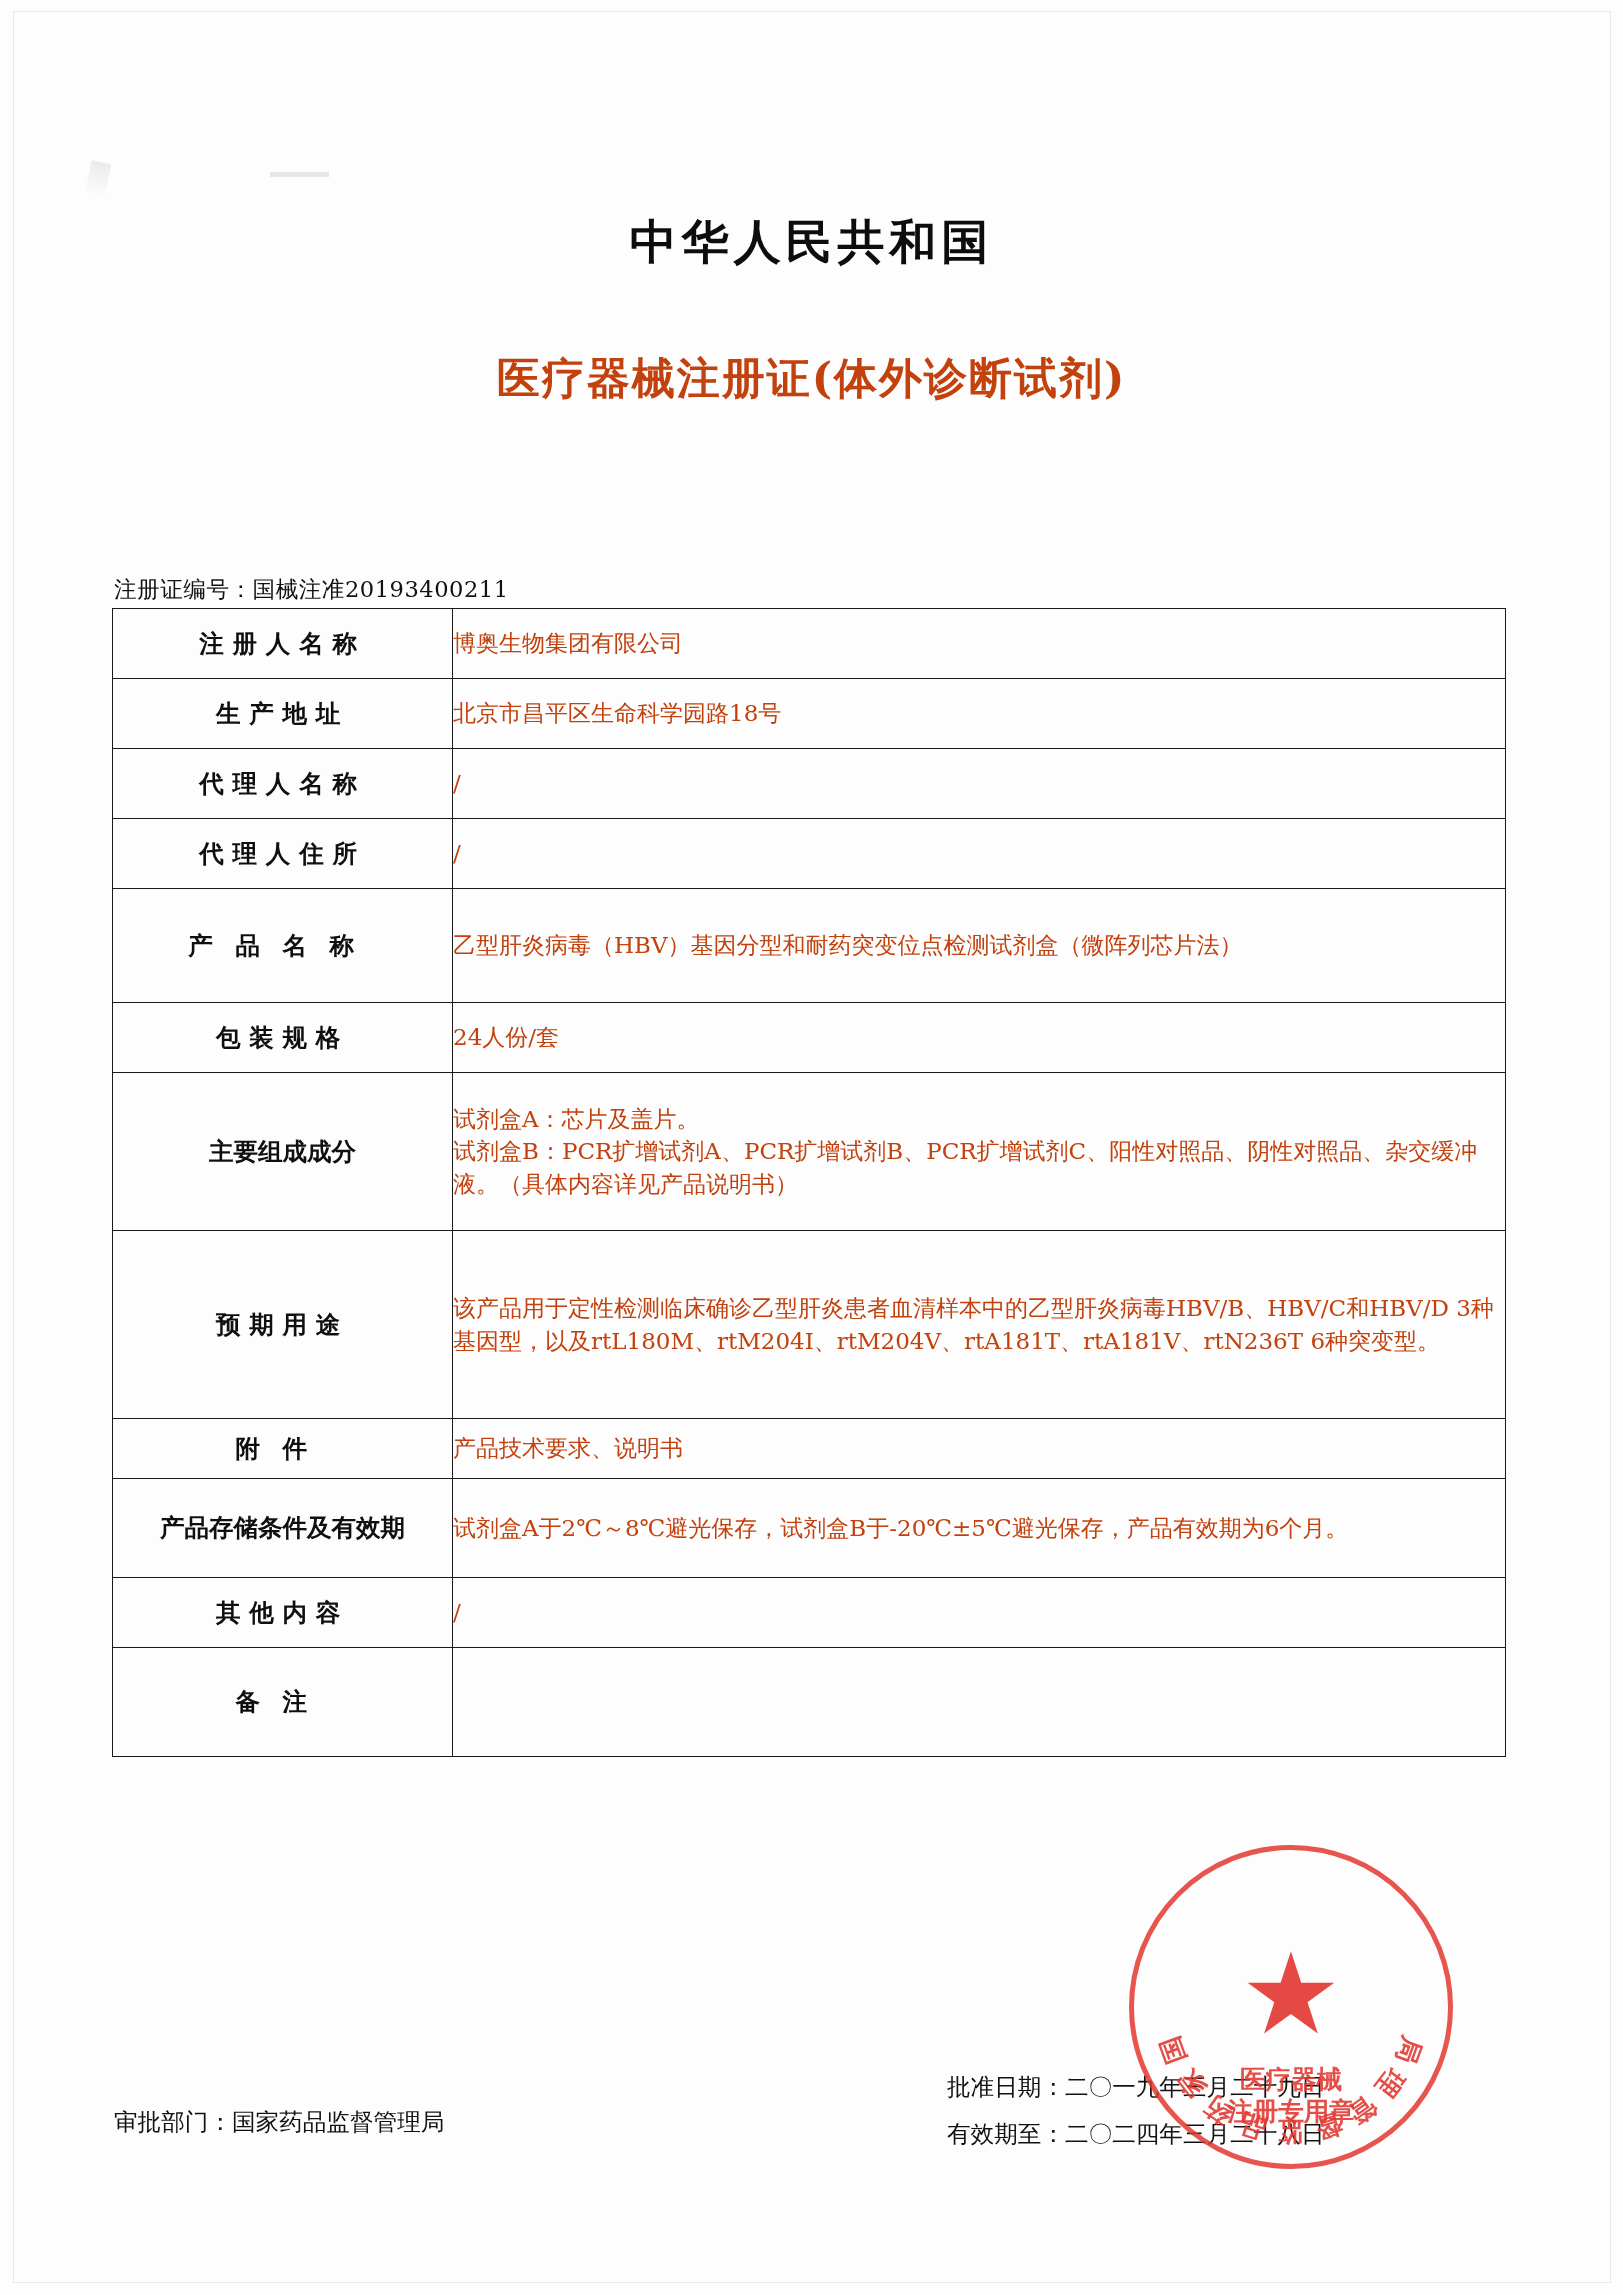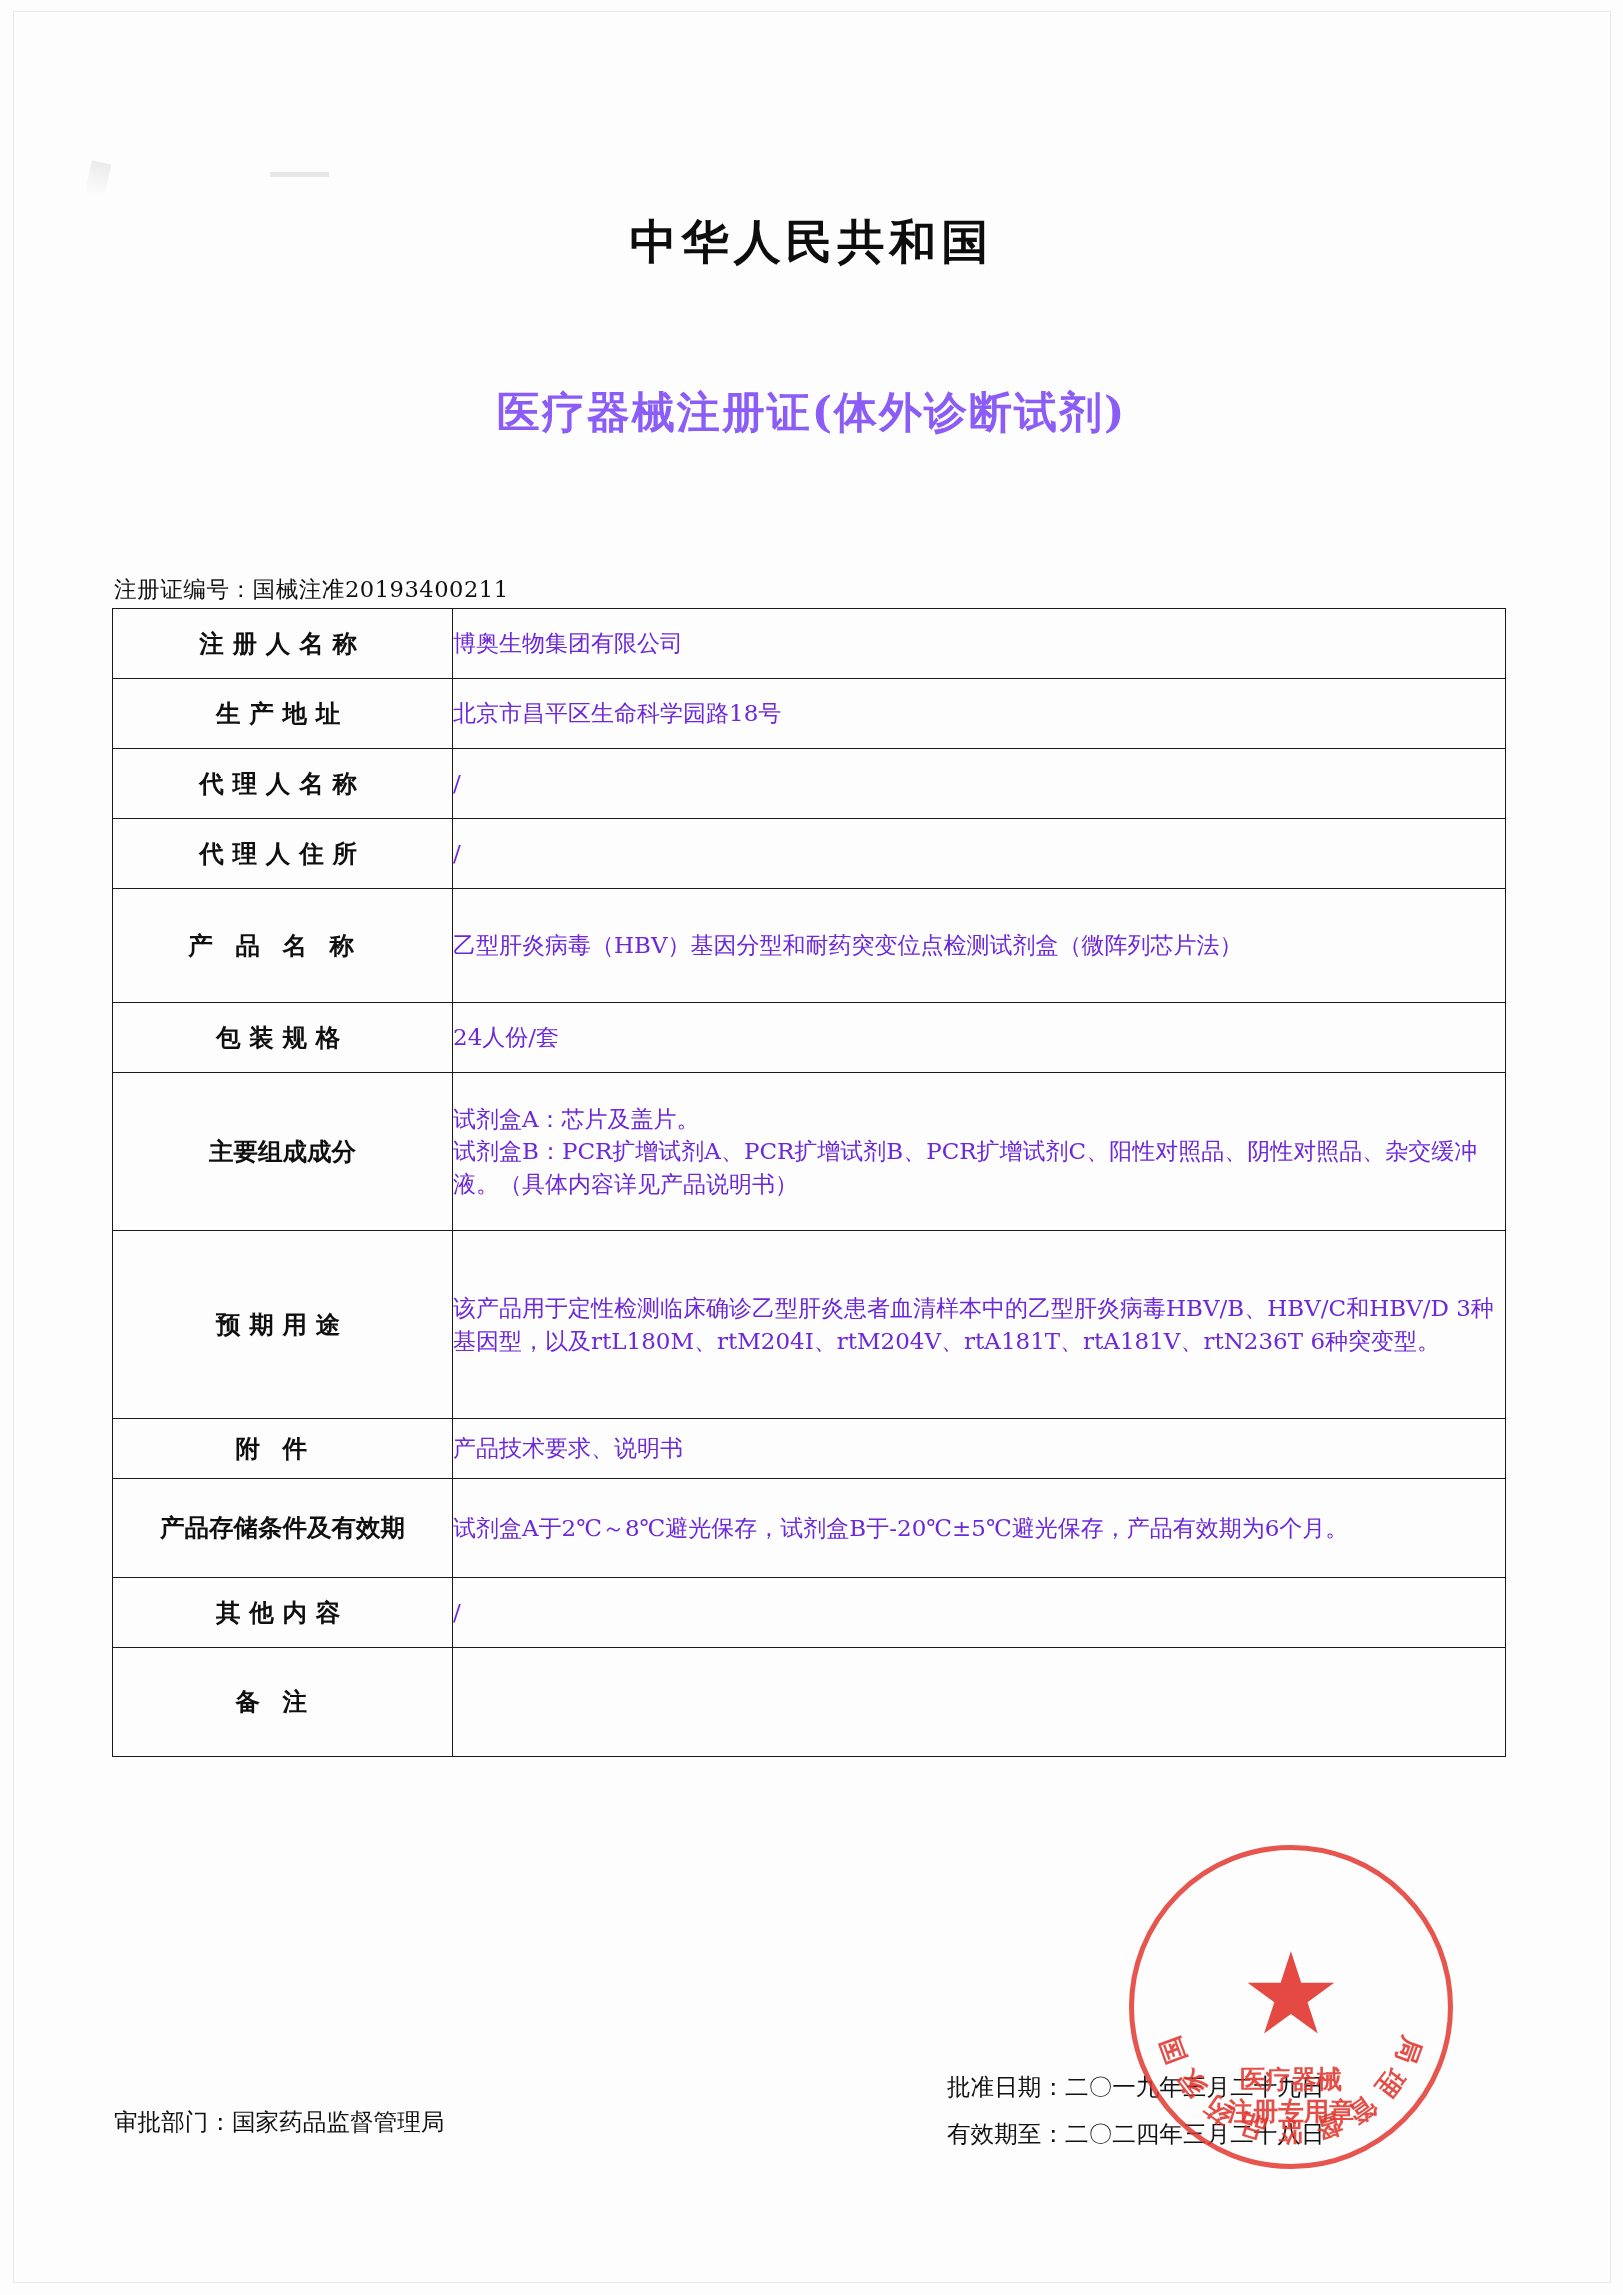--- a/index.html
+++ b/index.html
@@ -41,22 +41,22 @@
     font-weight: bold;
     font-size: 47px;
     letter-spacing: 4.9px;
     color: #0d0d0d;
   }
   .title-sub {
     font-family: "DejaVu Serif", "Liberation Serif", serif;
     font-weight: bold;
     font-size: 43px;
     letter-spacing: 2px;
-    color: #8b5cf6;
-    margin-top: 110px;
+    color: #c2410c;
+    margin-top: 76px;
     text-align: center;
   }
   .cert-no {
     position: absolute;
     left: 114px;
     top: 574px;
     font-family: "DejaVu Serif", "Liberation Serif", serif;
     font-size: 22.6px;
     color: #111;
     letter-spacing: 0.5px;
@@ -84,21 +84,21 @@
     padding: 4.9px 3.9px;
     line-height: 1.35;
   }
   td.label .sp { letter-spacing: 8.8px; }
   td.label .sp2 { letter-spacing: 22.6px; }
   td.value {
     padding: 7.9px 12.8px;
     font-family: "DejaVu Serif", "Liberation Serif", serif;
     font-size: 23px;
     line-height: 1.42;
-    color: #6d28d9;
+    color: #c2410c;
   }
   .r-h1 { height: 69px; }
   .footer-left {
     position: absolute;
     left: 114px;
     top: 2106px;
     font-family: "DejaVu Serif", "Liberation Serif", serif;
     font-size: 23.6px;
     color: #111;
   }

